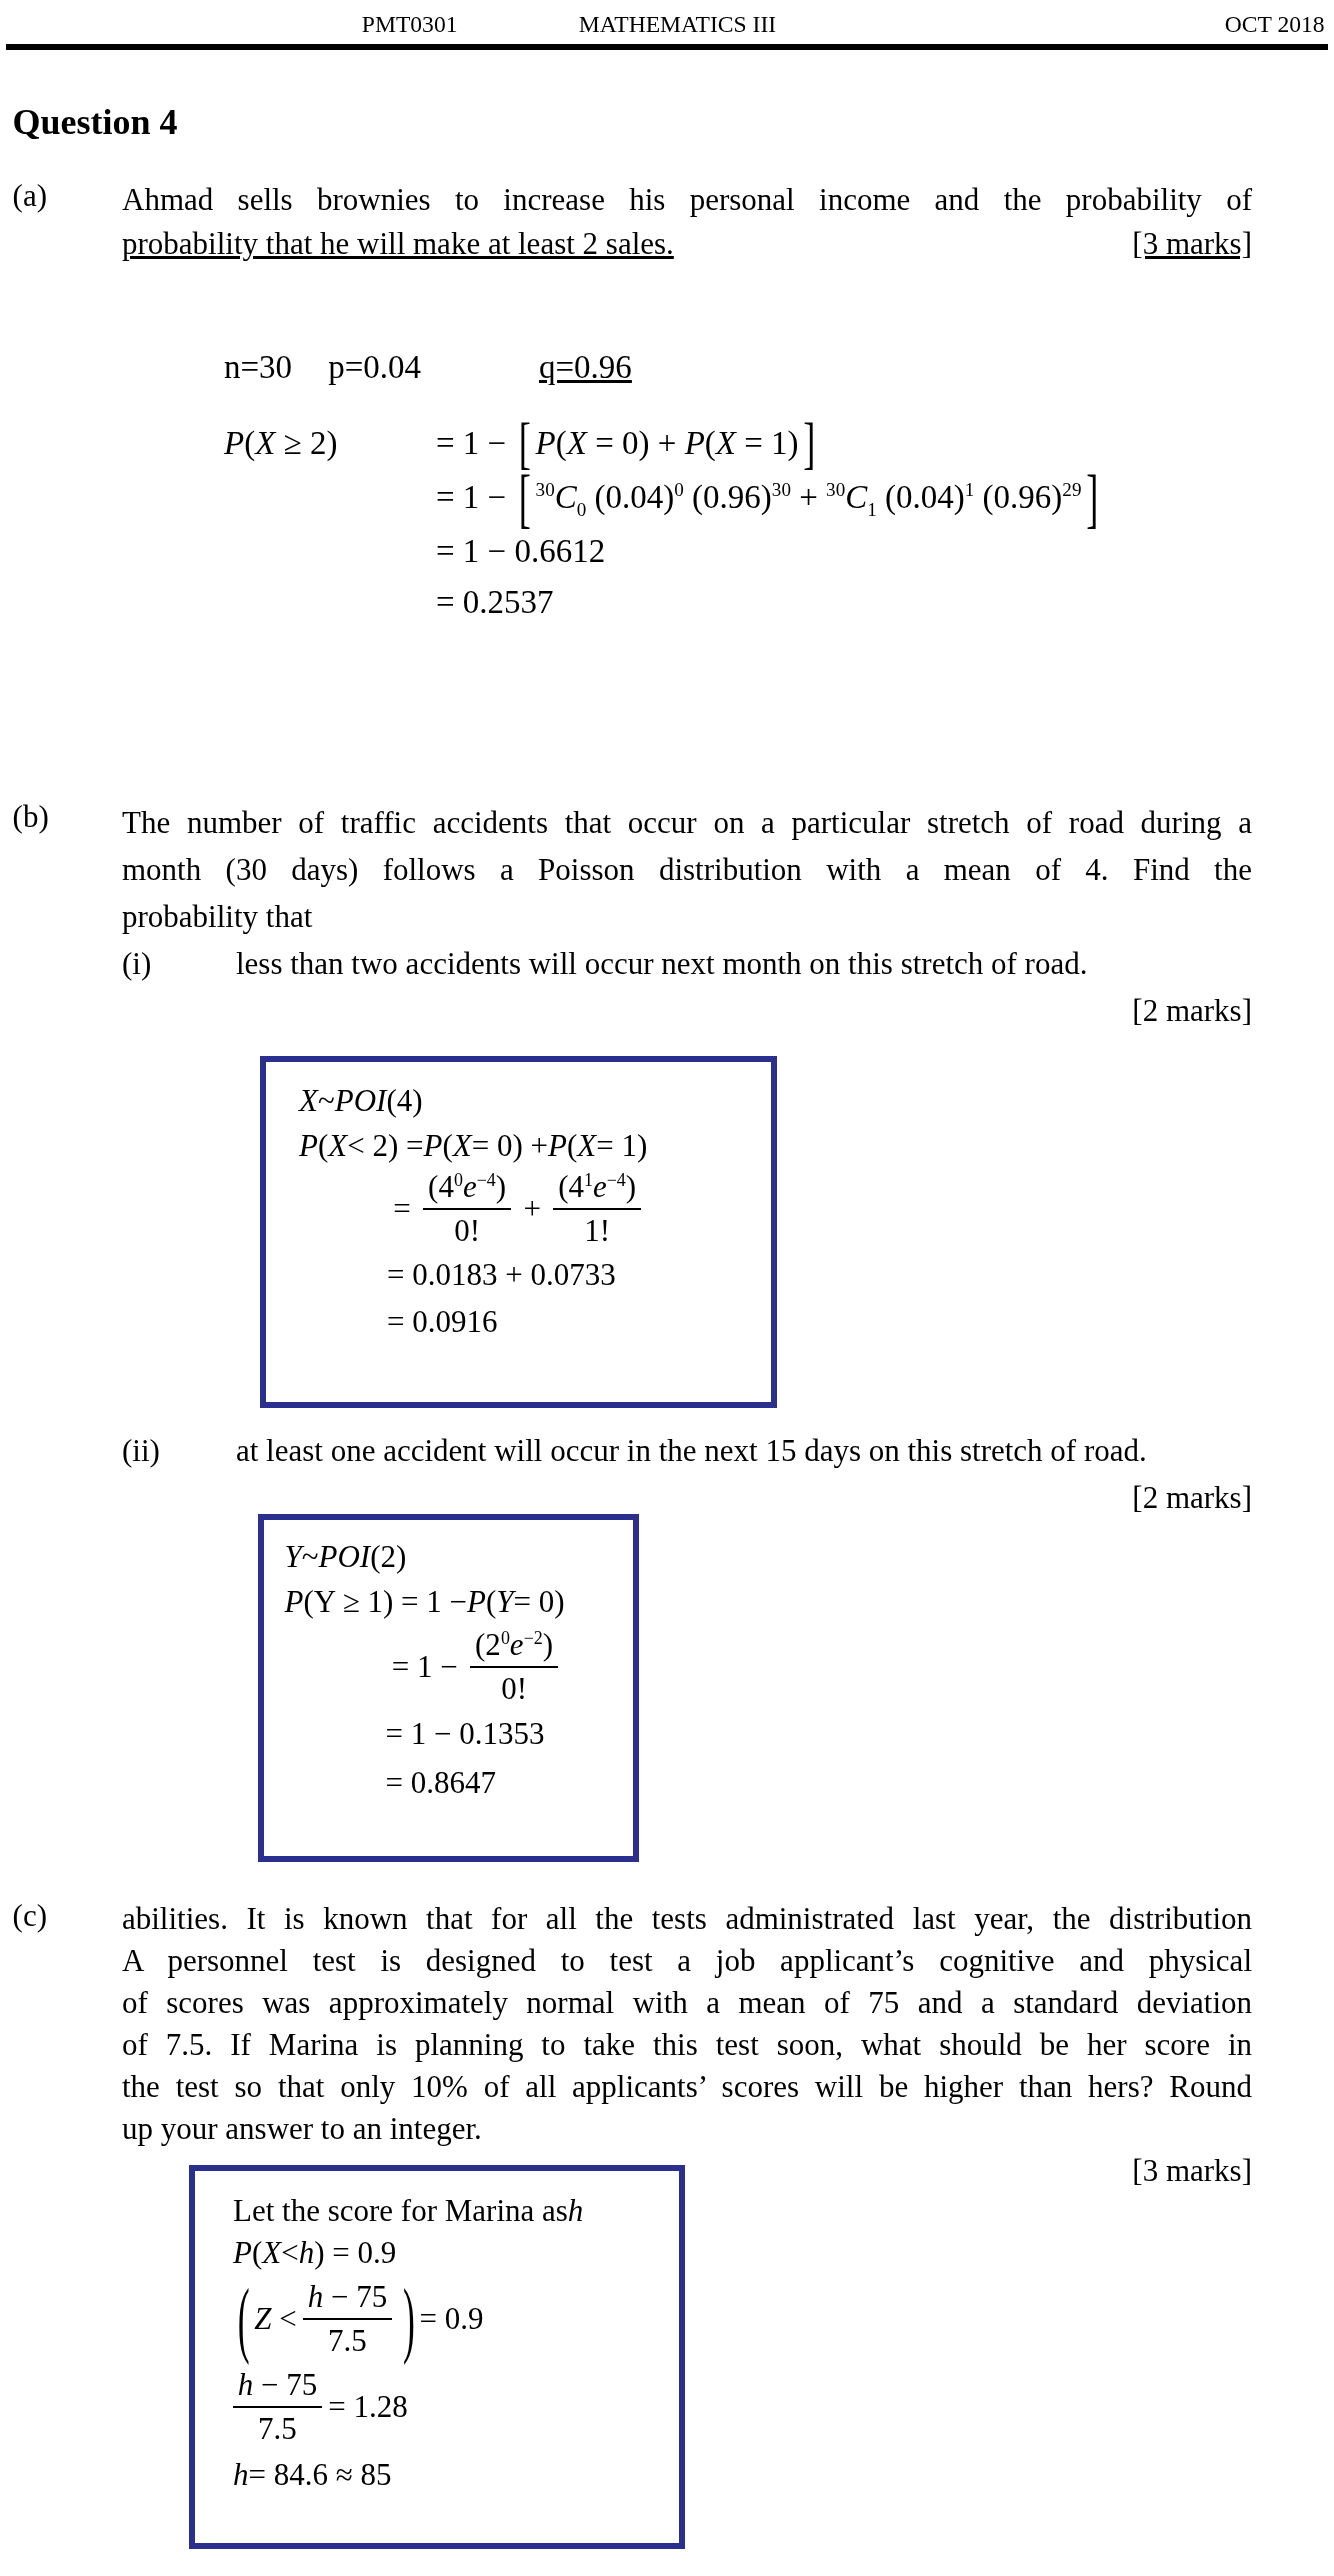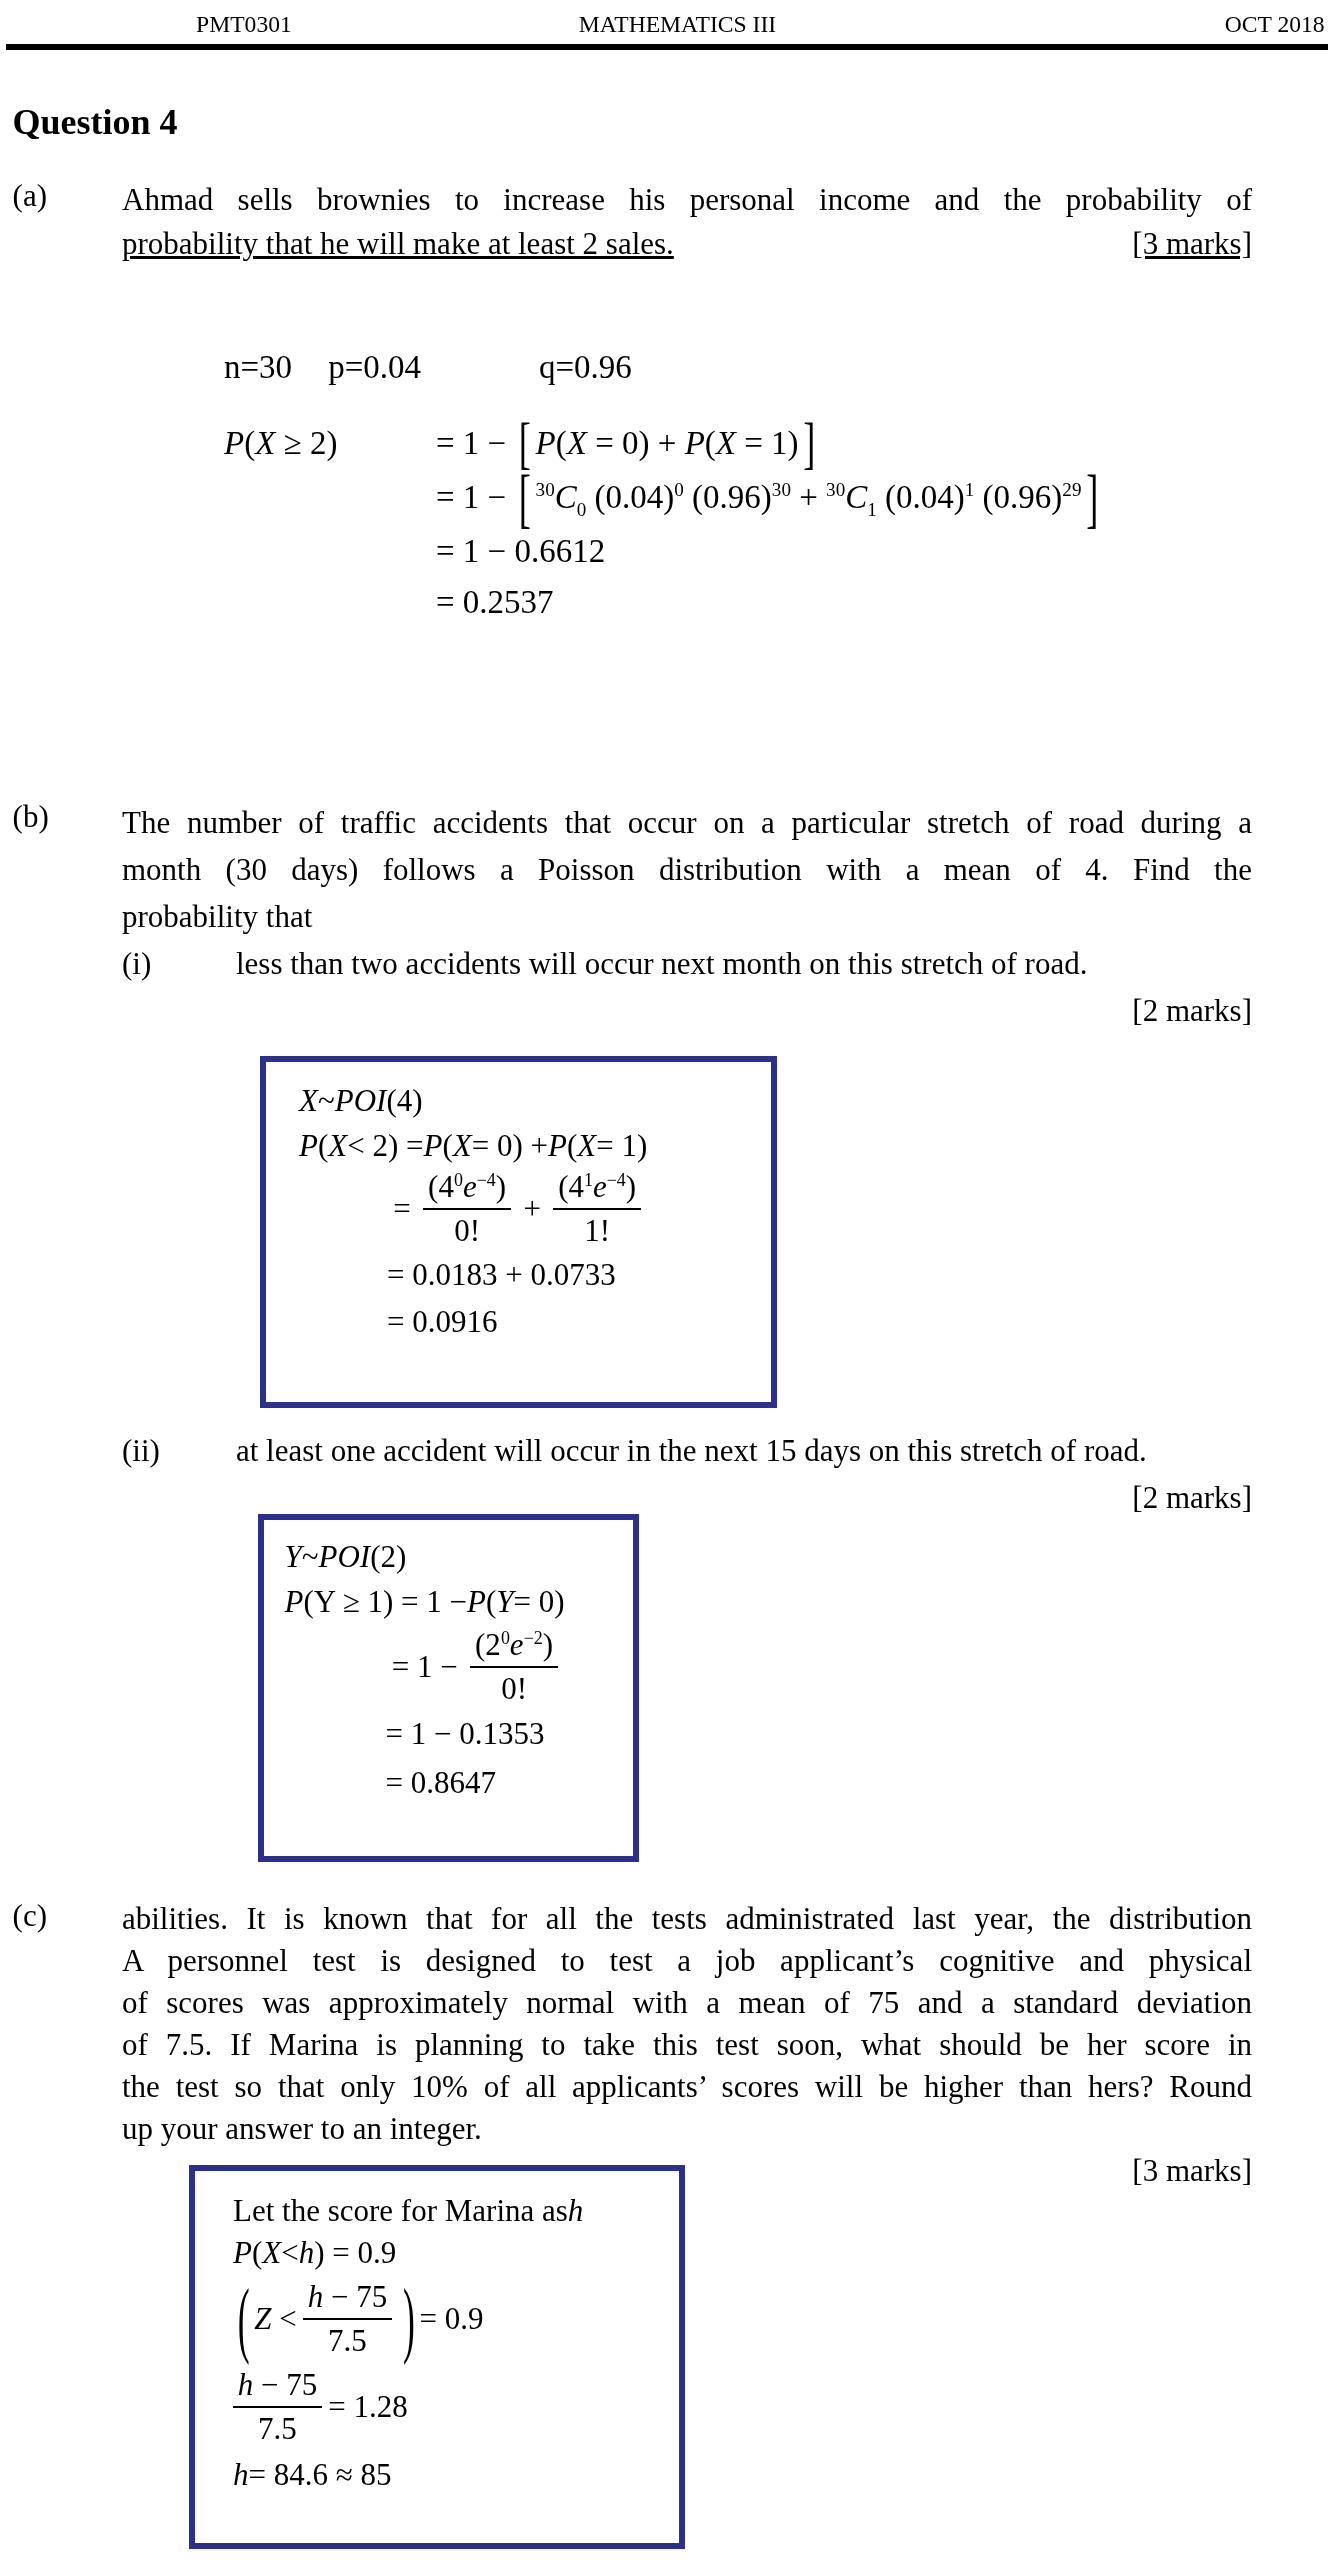--- a/index.html
+++ b/index.html
@@ -1,40 +1,40 @@
 <!DOCTYPE html>
 <html style="font-size:12.6px"><head>
 <meta charset="utf-8">
 <style>
   html,body{margin:0;padding:0;background:#ffffff;}
   .page{position:relative;width:1334px;height:2576px;background:#ffffff;
         font-family:"Liberation Serif","DejaVu Serif",serif;color:#000;overflow:hidden;
         --accent:#2b2f8e;}
   
   .header{position:absolute;top:11px;left:9.4px;right:9.4px;display:flex;font-size:23.6px;line-height:27px;}
-  .h-left{width:33%;text-align:center;margin-left:21px;}
+  .h-left{width:33%;text-align:right;margin-left:21px;}
   .h-center{width:34%;text-align:center;}
   .h-right{width:33%;text-align:right;}
   .rule{position:absolute;top:44px;left:6.3px;right:6.3px;height:6.3px;background:#000;}
   
   .qtitle{position:absolute;top:101px;left:12.6px;font-size:36px;font-weight:bold;}
   
   .plabel{position:absolute;font-size:31px;}
   .ptext{position:absolute;left:122px;width:1130px;font-size:31px;}
   .jl{text-align:justify;text-align-last:justify;}
   .lastline{display:flex;justify-content:space-between;text-decoration:underline;}
   .marksline{text-align:right;}
   .subrow{display:flex;}
   .sublabel{width:114px;flex:0 0 114px;}
   .subtext{flex:1;}
   
   .worka{position:absolute;top:349px;left:224px;font-size:33px;}
   .nrow{display:flex;margin-bottom:36px;}
   .nrow .tok1{margin-right:36px;}
-  .nrow .tok3{margin-left:118px;}
+  .nrow .tok3{margin-left:118px;text-decoration:underline;}
   .wrow{display:flex;align-items:center;font-family:Liberation Serif, serif;}
   .lhs{display:inline-block;width:212px;}
   .pre{margin-right:7.9px;white-space:nowrap;}
   .r1{margin-bottom:12.6px;}
   .r2{margin-bottom:14px;margin-left:212px;}
   .r3{margin-bottom:15.7px;margin-left:212px;}
   .r4{margin-bottom:14px;margin-left:212px;}
   .r5{margin-left:212px;}
   .tb{display:inline-block;transform:scaleY(1.55);font-size:1.1em;margin:0 4.7px;font-weight:400;}
   .tb2{display:inline-block;transform:scaleY(1.8);font-size:1.1em;margin:0 4.7px;font-weight:400;}

